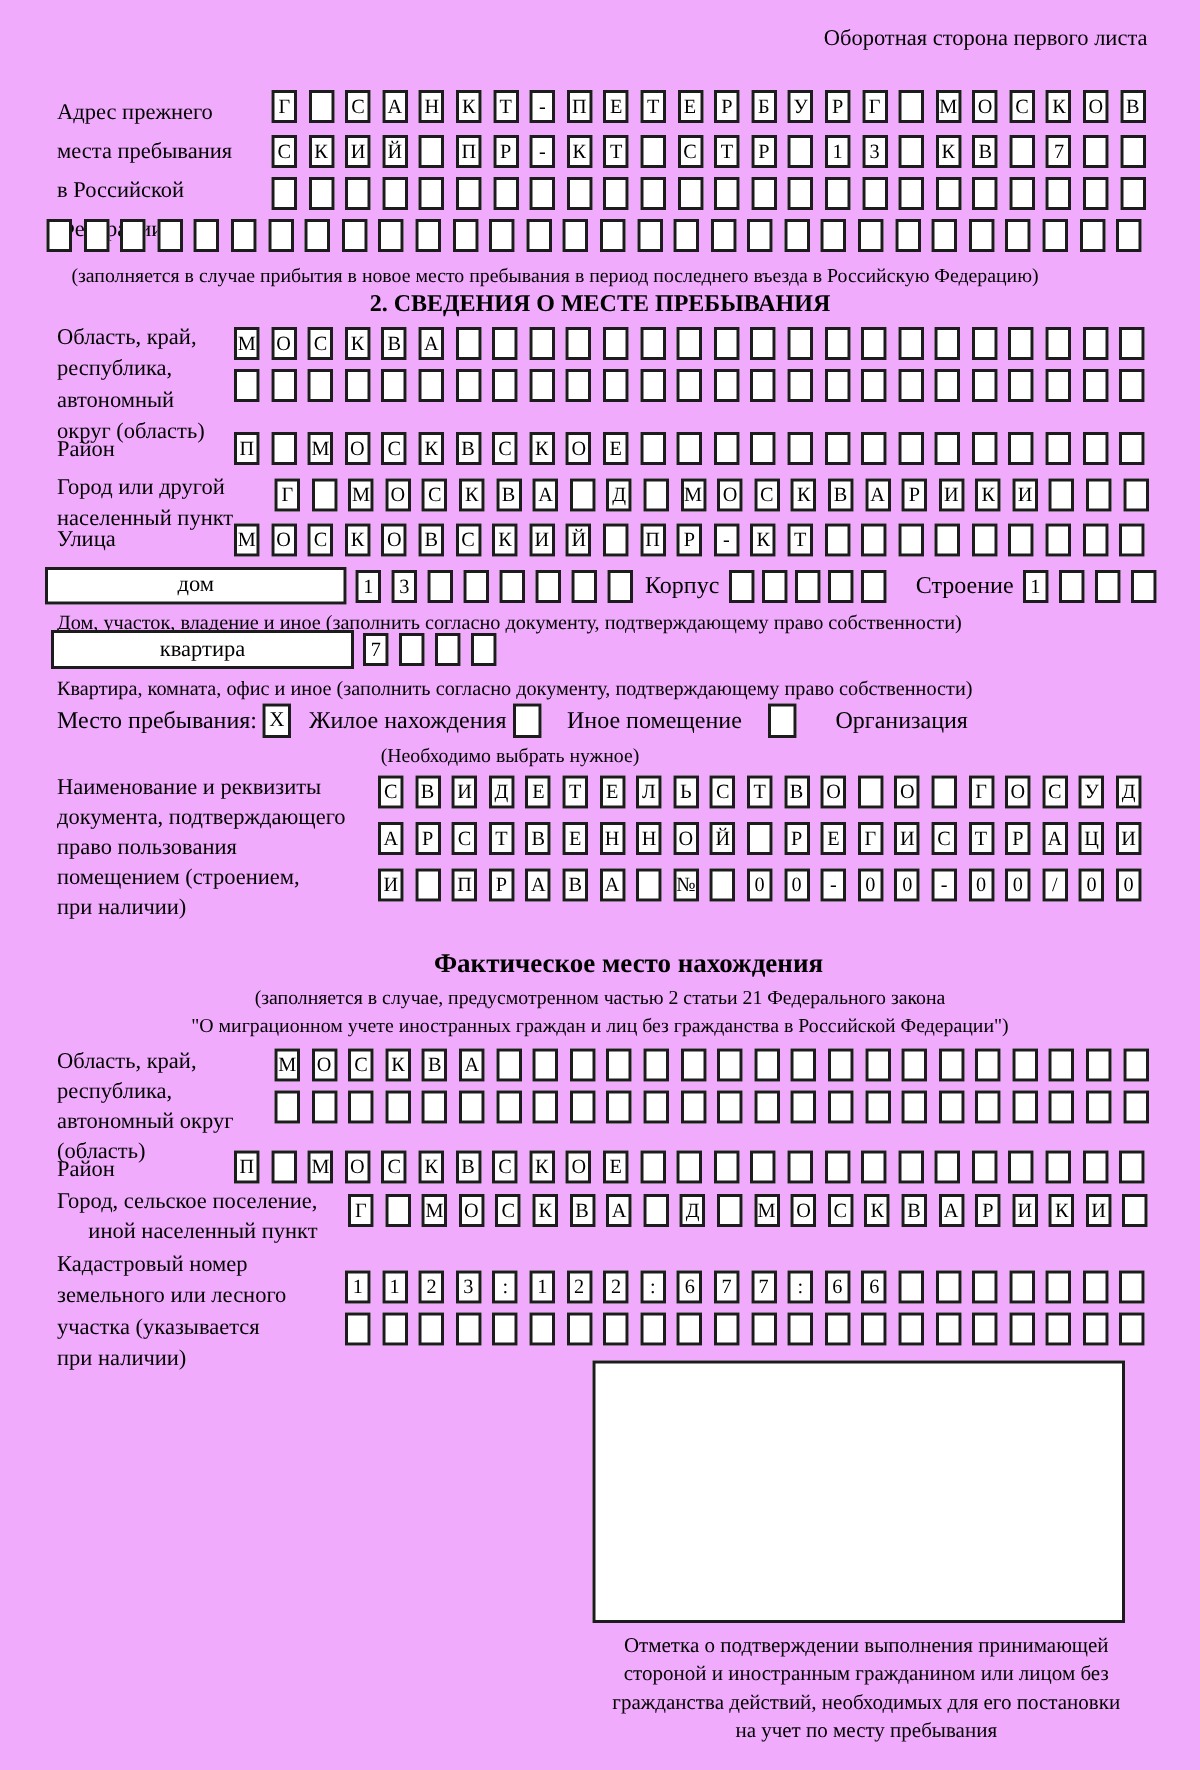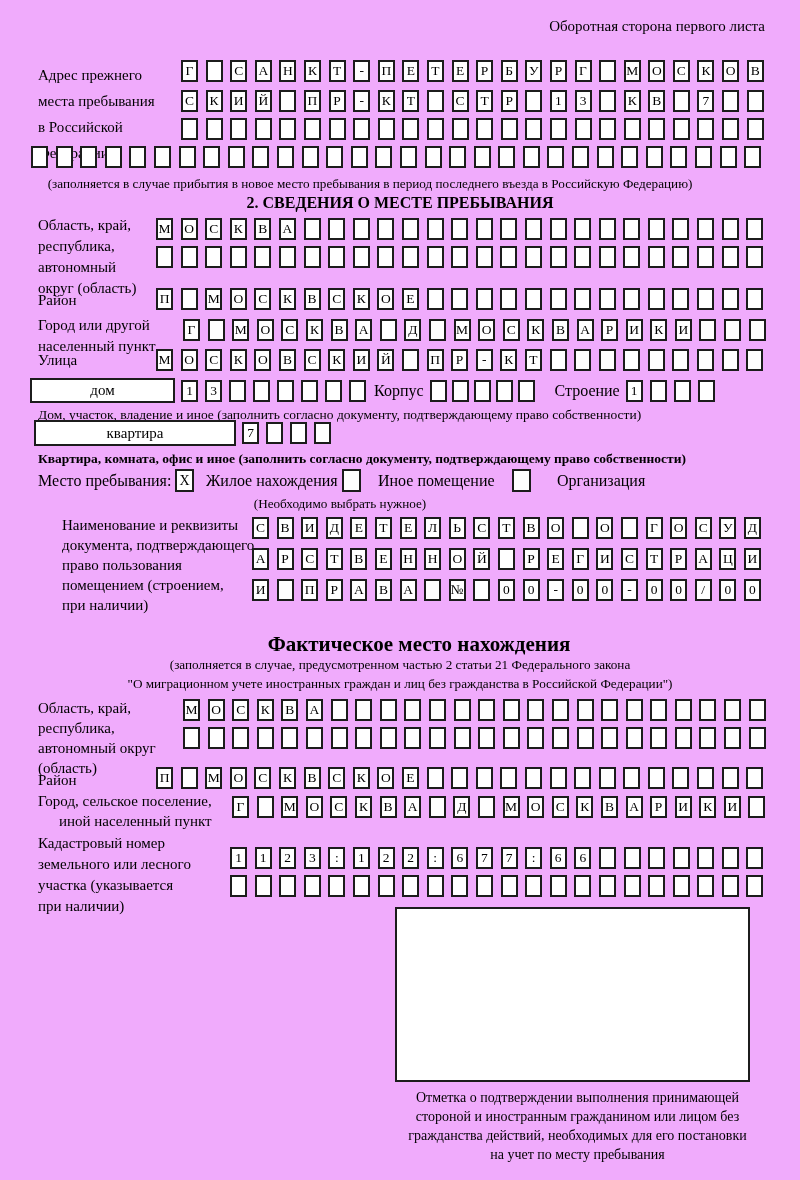--- a/index.html
+++ b/index.html
@@ -304,21 +304,21 @@
       <span class="cell"></span>
       <span class="cell"></span>
       <span class="cell"></span>
       <span class="cell"></span>
       <span class="cell"></span>
       <span class="cell"></span>
       <span class="cell"></span>
     </div>
 
   <div class="cellrow" style="left:30px; top:378px; gap:6px;">
-    <div class="widebox" style="width:145px; height:25px;">дом</div>
+    <div class="widebox" style="width:201px; height:25px;">дом</div>
     <div class="cells" style="gap:7px;">
         <span class="cell">1</span>
         <span class="cell">3</span>
         <span class="cell"></span>
         <span class="cell"></span>
         <span class="cell"></span>
         <span class="cell"></span>
         <span class="cell"></span>
         <span class="cell"></span>
       </div>
@@ -342,34 +342,34 @@
 
   <div class="cellrow" style="left:34px; top:420px; gap:6px;">
     <div class="widebox" style="width:202px; height:26px;">квартира</div>
     <div class="cells" style="gap:7px;">
         <span class="cell">7</span>
         <span class="cell"></span>
         <span class="cell"></span>
         <span class="cell"></span>
       </div>
   </div>
-  <div class="note" style="left:38px; top:451px; font-size:13.5px;font-weight:bold;">Квартира, комната, офис и иное (заполнить согласно документу, подтверждающему право собственности)</div>
+  <div class="note" style="left:38px; top:451px; font-size:13.5px;">Квартира, комната, офис и иное (заполнить согласно документу, подтверждающему право собственности)</div>
 
   <div class="abs" style="left:38px; top:469px; width:720px; height:26px;">
     <span class="abs inlinelbl" style="left:0; top:3px;">Место пребывания:</span>
     <span class="cb" style="left:137px; top:0;">X</span>
     <span class="abs inlinelbl" style="left:168px; top:3px;">Жилое нахождения</span>
     <span class="cb" style="left:304px; top:0;"></span>
     <span class="abs inlinelbl" style="left:340px; top:3px;">Иное помещение</span>
     <span class="cb" style="left:474px; top:0;"></span>
     <span class="abs inlinelbl" style="left:519px; top:3px;">Организация</span>
   </div>
   <div class="note center" style="left:240px; top:496px; width:200px;">(Необходимо выбрать нужное)</div>
 
-  <div class="lbl" style="left:38px; top:515px; line-height:20px;margin-left:24px;">
+  <div class="lbl" style="left:38px; top:515px; line-height:20px;">
       <div>Наименование и реквизиты</div>
       <div>документа, подтверждающего</div>
       <div>право пользования</div>
       <div>помещением (строением,</div>
       <div>при наличии)</div>
     </div>
   <div class="cellrow" style="left:252px; top:517px;">
       <span class="cell">С</span>
       <span class="cell">В</span>
       <span class="cell">И</span>
@@ -432,21 +432,21 @@
       <span class="cell">0</span>
       <span class="cell">0</span>
       <span class="cell">-</span>
       <span class="cell">0</span>
       <span class="cell">0</span>
       <span class="cell">/</span>
       <span class="cell">0</span>
       <span class="cell">0</span>
     </div>
 
-  <div class="abs bold center" style="left:0; top:632px; width:800px; font-size:21px;padding-left:38px;">Фактическое место нахождения</div>
+  <div class="abs bold center" style="left:0; top:632px; width:800px; font-size:18px;padding-left:38px;">Фактическое место нахождения</div>
   <div class="note center" style="left:0; top:657px; width:800px;">(заполняется в случае, предусмотренном частью 2 статьи 21 Федерального закона</div>
   <div class="note center" style="left:0; top:676px; width:800px;">"О миграционном учете иностранных граждан и лиц без гражданства в Российской Федерации")</div>
 
   <div class="lbl" style="left:38px; top:698px; line-height:20px;">
       <div>Область, край,</div>
       <div>республика,</div>
       <div>автономный округ</div>
       <div>(область)</div>
     </div>
   <div class="cellrow" style="left:183px; top:699px;">

